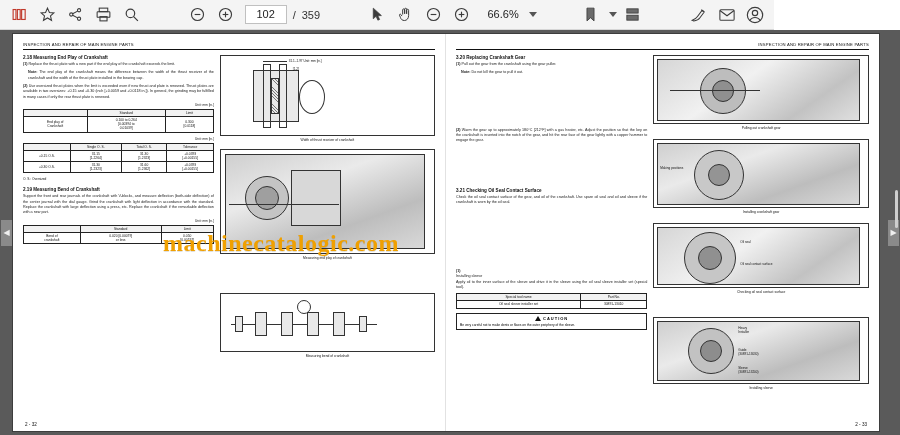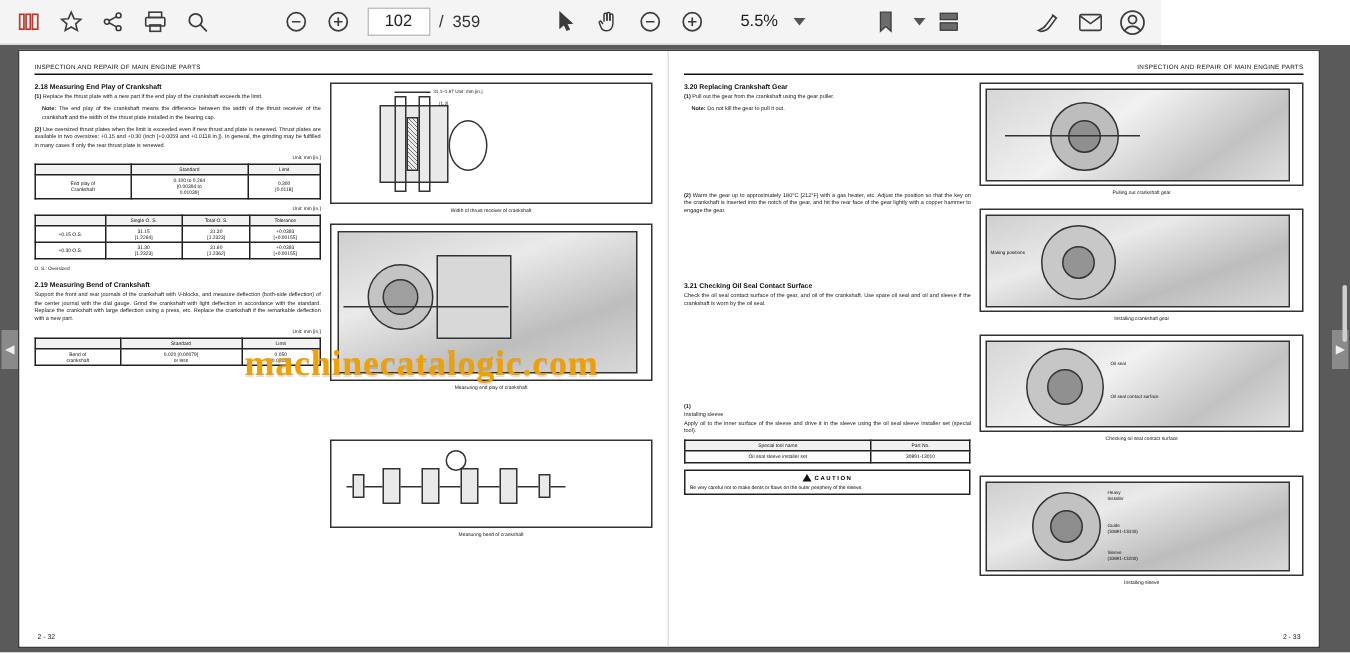--- a/index.html
+++ b/index.html
@@ -249,21 +249,21 @@
             <line x1="8" y1="12" x2="16" y2="12"></line>
         </svg>
       </div>
       <div class="tb-btn">
         <svg width="17" height="17" viewBox="0 0 24 24" fill="none" stroke="#3c3c3c" stroke-width="1.6">
           <circle cx="12" cy="12" r="8.5"></circle>
             <line x1="8" y1="12" x2="16" y2="12"></line>
             <line x1="12" y1="8" x2="12" y2="16"></line>
         </svg>
       </div>
-      <div class="zoom-field">5.5%</div>
+      <div class="zoom-field">66.6%</div>
       <div class="caret"></div>
     </div>
 
     <div class="spacer"></div>
 
     <div class="tb-group">
       <div class="tb-btn">
         <svg width="17" height="17" viewBox="0 0 24 24" fill="#6b6b6b" stroke="#3c3c3c" stroke-width="1.2">
           <path d="M7 3h10v18l-5-4.5L7 21z"></path>
         </svg>

